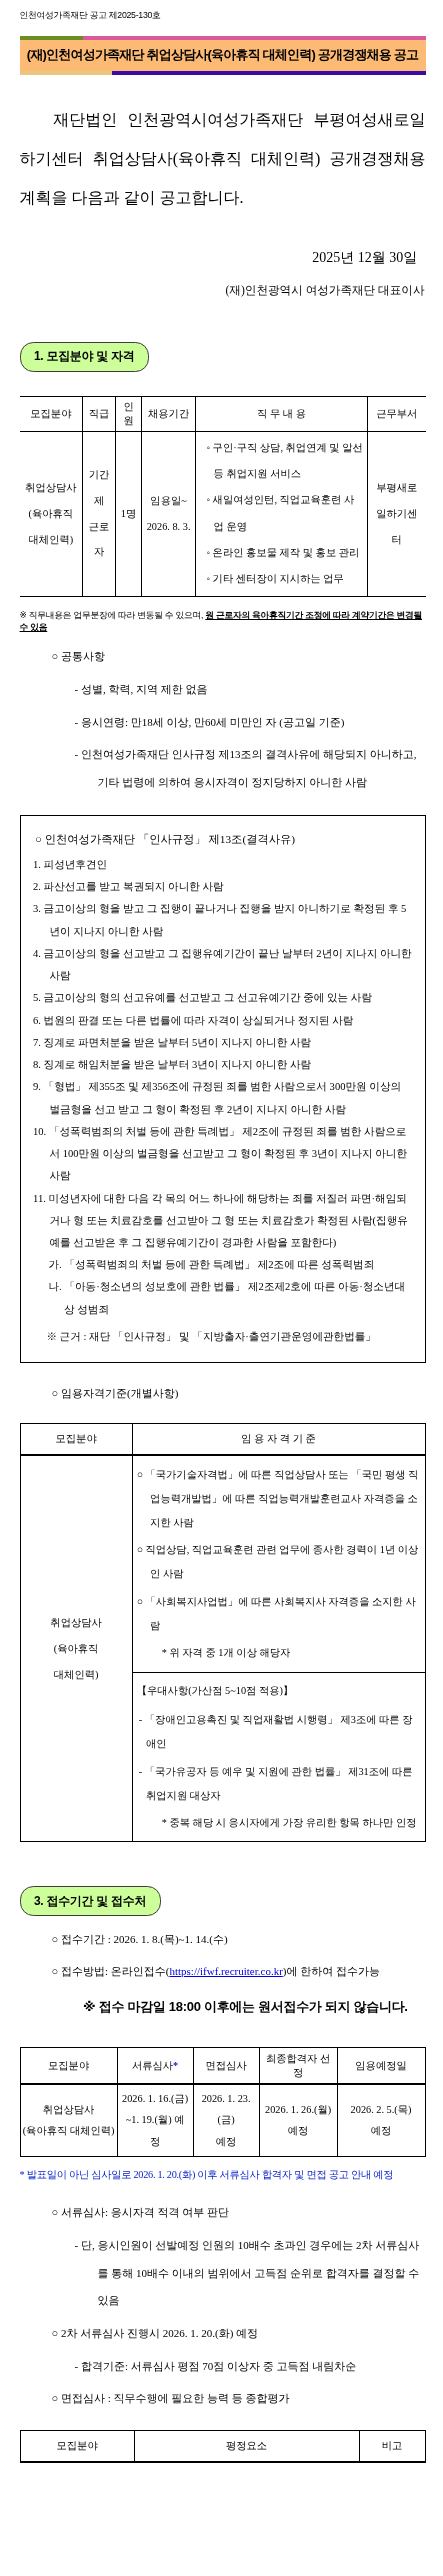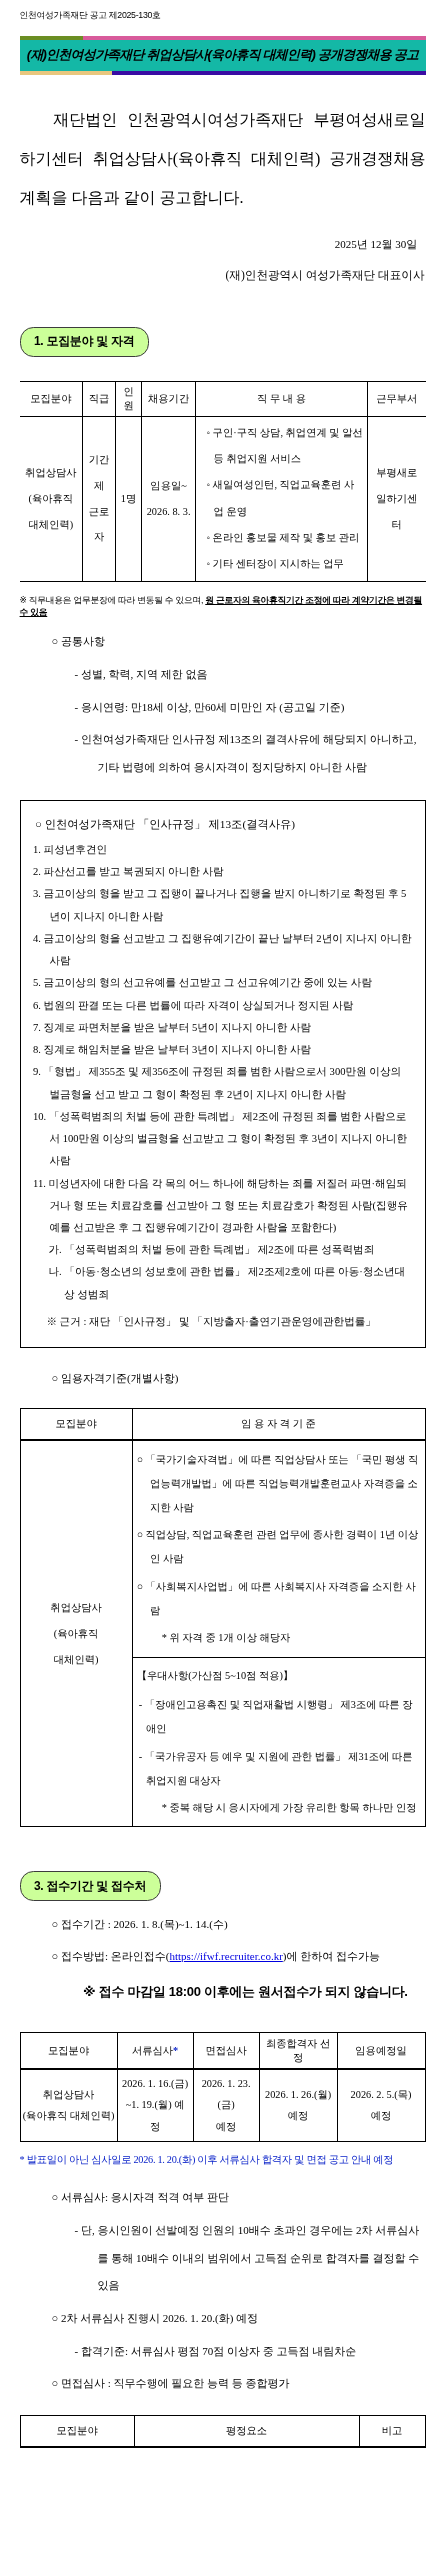--- a/index.html
+++ b/index.html
@@ -6,25 +6,25 @@
   .page{box-sizing:border-box;width:443px;min-height:3871px;padding:10.3px 17.5px 31px 19.6px;
         font-family:"Liberation Serif","DejaVu Serif",serif;color:#000;}
   .doc-no{font-size:8.8px;font-family:"Liberation Sans","DejaVu Sans",sans-serif;letter-spacing:-0.3px;}
   .banner{margin-top:13.4px;}
   .stripe{display:flex;height:4.1px;}
   .stripe .seg{display:block;height:100%;}
   .sg-olive{width:63px;background:#6b8e23;}
   .sg-pink{flex:1;background:#d85b9b;}
   .sg-tan{width:92px;background:#e9c77e;}
   .sg-indigo{flex:1;background:#3a0ca3;}
-  .band{background:#14b8a6;padding:6.2px 1px 6.7px;text-align:center;
+  .band{background:#fdba74;padding:6.2px 1px 6.7px;text-align:center;
         font-family:"Liberation Sans","DejaVu Sans",sans-serif;font-weight:700;
-        font-size:13px;letter-spacing:-0.8px;font-style:italic;}
+        font-size:13px;letter-spacing:-0.8px;}
   .intro{margin:25px 0 0;font-size:16px;line-height:2.45;text-align:justify;text-indent:2.1em;}
-  .date-line{margin-top:20px;text-align:right;font-size:11px;padding-right:8.2px;}
+  .date-line{margin-top:32px;text-align:right;font-size:14px;padding-right:8.2px;}
   .signer-line{margin-top:15.5px;text-align:right;font-size:11.6px;padding-right:1px;}
   .pill{display:inline-block;margin-top:44px;background:#ccff99;border:1.3px solid #3c3c3c;
         border-radius:13.4px;padding:5.2px 13.4px 5.7px;font-family:"Liberation Sans","DejaVu Sans",sans-serif;
         font-weight:700;font-size:12px;letter-spacing:-0.3px;}
   
   .t{width:100%;border-collapse:collapse;font-size:10.3px;margin-top:24px;}
   .t th,.t td{border:0.5px solid #000;padding:3.1px 4.1px;vertical-align:middle;font-weight:400;}
   .t th{text-align:center;height:24px;}
   .ctr{text-align:center;}
   .pre{white-space:pre-line;}

